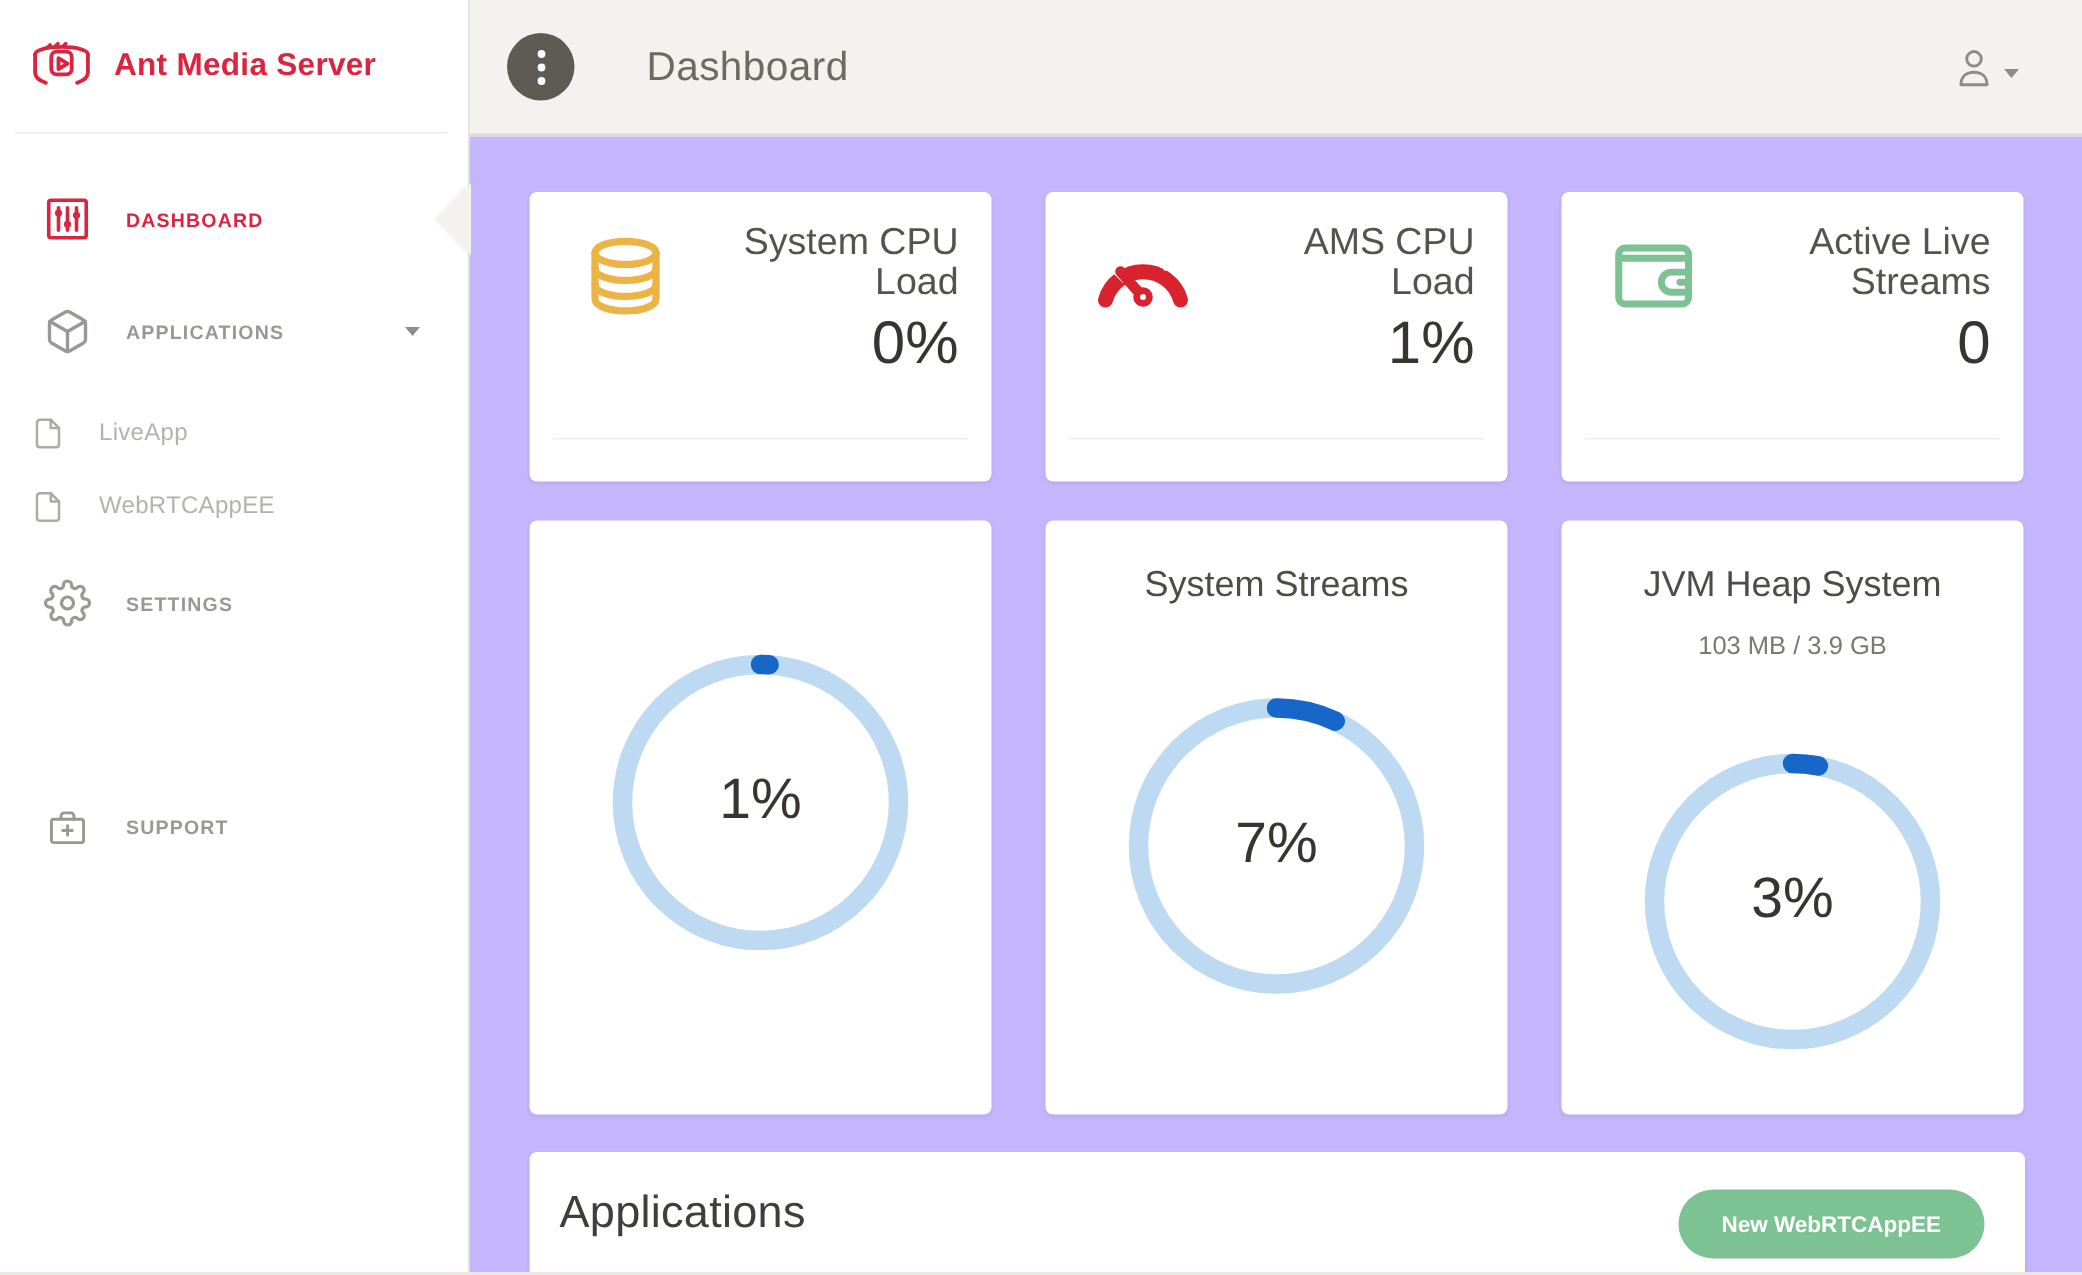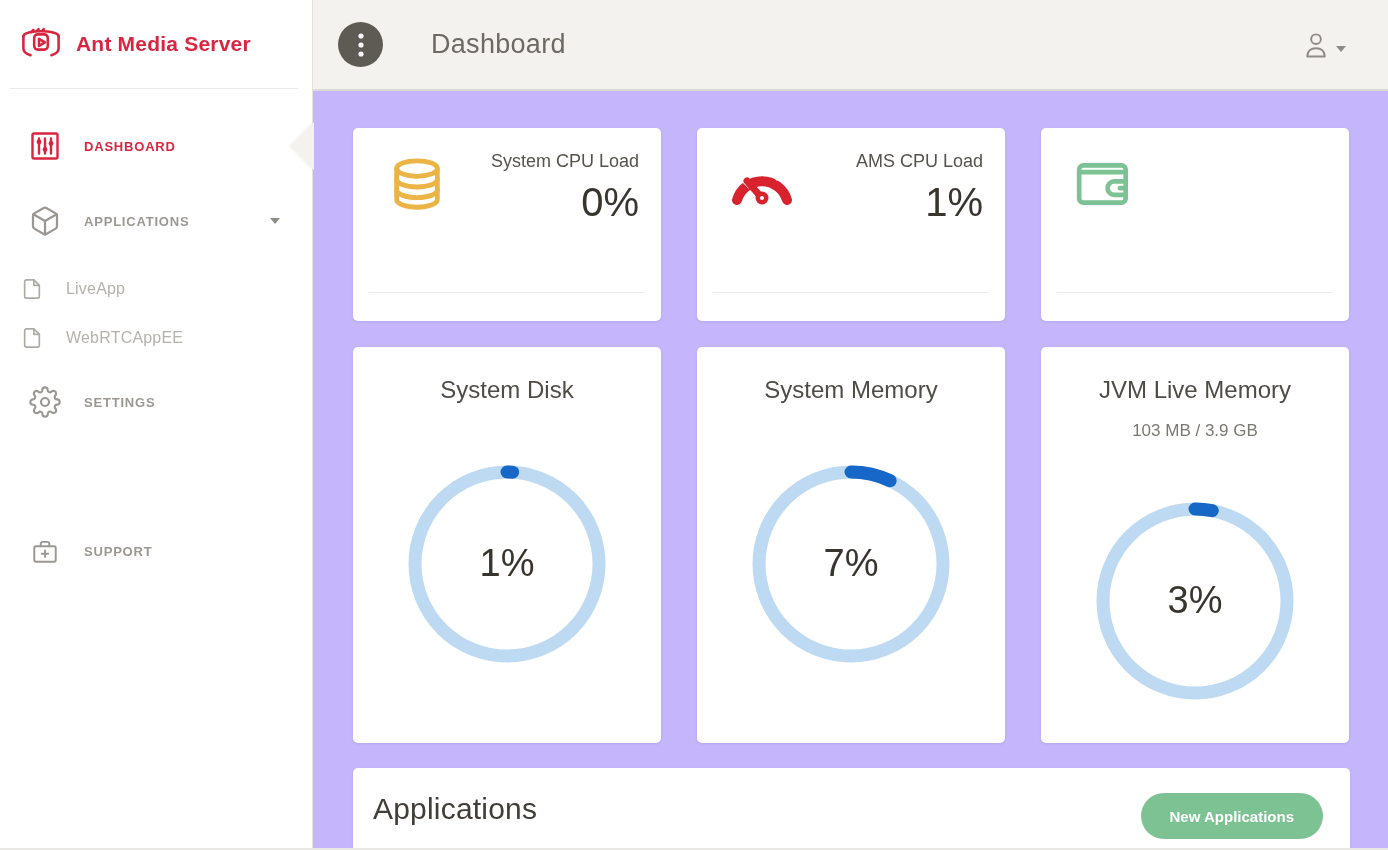--- a/index.html
+++ b/index.html
@@ -55,21 +55,21 @@
   .main { position:absolute; left:313px; top:93px; right:0; bottom:0; padding:35px 0 0 40px; }
   .cards-row { display:flex; gap:36px; }
   .card {
     background:#ffffff; border-radius:5px;
     box-shadow:0 1px 3px rgba(0,0,0,0.07);
   }
   
   .stat-card { position:relative; width:308px; height:193px; padding:20px 22px; }
   .stat-icon { position:absolute; left:33px; top:28px; }
   .stat-text { margin-left:auto; width:150px; float:right; text-align:right; }
-  .stat-label { font-size:18px; line-height:27px; color:#56534e; }
+  .stat-label { font-size:25px; line-height:27px; color:#56534e; }
   .stat-value { font-size:40px; line-height:50px; font-weight:500; color:#38342e; margin-top:2px; }
   .stat-divider { position:absolute; left:16px; right:16px; bottom:28px; height:1px; background:#ececec; }
   
   .gauge-card { position:relative; width:308px; height:396px; text-align:center; padding-top:28px; }
   .gauge-title { font-size:24px; line-height:29px; color:#4f4c47; }
   .gauge-detail { font-size:17px; line-height:21px; color:#7b7873; margin-top:16px; }
   .donut-wrap { position:relative; width:200px; height:200px; margin:60px auto 0; }
   .donut-track { fill:none; stroke:#bedaf3; stroke-width:13; }
   .donut-progress { fill:none; stroke:#1767c9; stroke-width:13; stroke-linecap:round; }
   .donut-label {
@@ -233,60 +233,63 @@
 
       <section class="card stat-card">
         <span class="stat-icon">
           <svg width="62" height="56" viewBox="0 0 60 54" fill="none" stroke="#7cc293" stroke-width="4.5" stroke-linecap="round" stroke-linejoin="round">
             <rect x="5" y="9" width="45" height="36" rx="4"></rect>
             <path d="M5 15.5 H47"></path>
             <path d="M50 24.5 H39 a6.5 6.5 0 0 0 0 13 H50"></path>
             <path d="M44.5 31 h4.5"></path>
           </svg>
         </span>
+        <div class="stat-text">
+          <div class="stat-label">Active Live Streams</div>
+          <div class="stat-value">0</div>
+        </div>
         <div class="stat-divider"></div>
       </section>
     </div>
 
     <div class="cards-row" style="margin-top:26px">
 
       <section class="card gauge-card">
-        <div class="gauge-title">System Disk</div>
         <div class="donut-wrap">
           <svg width="200" height="200" viewBox="0 0 200 200">
             <circle class="donut-track" cx="100" cy="100" r="92"></circle>
             <circle class="donut-progress" cx="100" cy="100" r="92" transform="rotate(-90 100 100)" style="stroke-dasharray: 5.78053, 578.053;"></circle>
           </svg>
           <div class="donut-label">1%</div>
         </div>
       </section>
 
       <section class="card gauge-card">
-        <div class="gauge-title">System Memory</div>
+        <div class="gauge-title">System Streams</div>
         <div class="donut-wrap">
           <svg width="200" height="200" viewBox="0 0 200 200">
             <circle class="donut-track" cx="100" cy="100" r="92"></circle>
             <circle class="donut-progress" cx="100" cy="100" r="92" transform="rotate(-90 100 100)" style="stroke-dasharray: 40.4637, 578.053;"></circle>
           </svg>
           <div class="donut-label">7%</div>
         </div>
       </section>
 
       <section class="card gauge-card">
-        <div class="gauge-title">JVM Live Memory</div>
+        <div class="gauge-title">JVM Heap System</div>
         <div class="gauge-detail">103 MB / 3.9 GB</div>
         <div class="donut-wrap">
           <svg width="200" height="200" viewBox="0 0 200 200">
             <circle class="donut-track" cx="100" cy="100" r="92"></circle>
             <circle class="donut-progress" cx="100" cy="100" r="92" transform="rotate(-90 100 100)" style="stroke-dasharray: 17.3416, 578.053;"></circle>
           </svg>
           <div class="donut-label">3%</div>
         </div>
       </section>
     </div>
 
     <section class="card apps-card">
       <h2 class="apps-title">Applications</h2>
-      <button class="new-app-btn">New Applications</button>
+      <button class="new-app-btn">New WebRTCAppEE</button>
     </section>
 
   </main>
 </div>
 
 </body></html>

